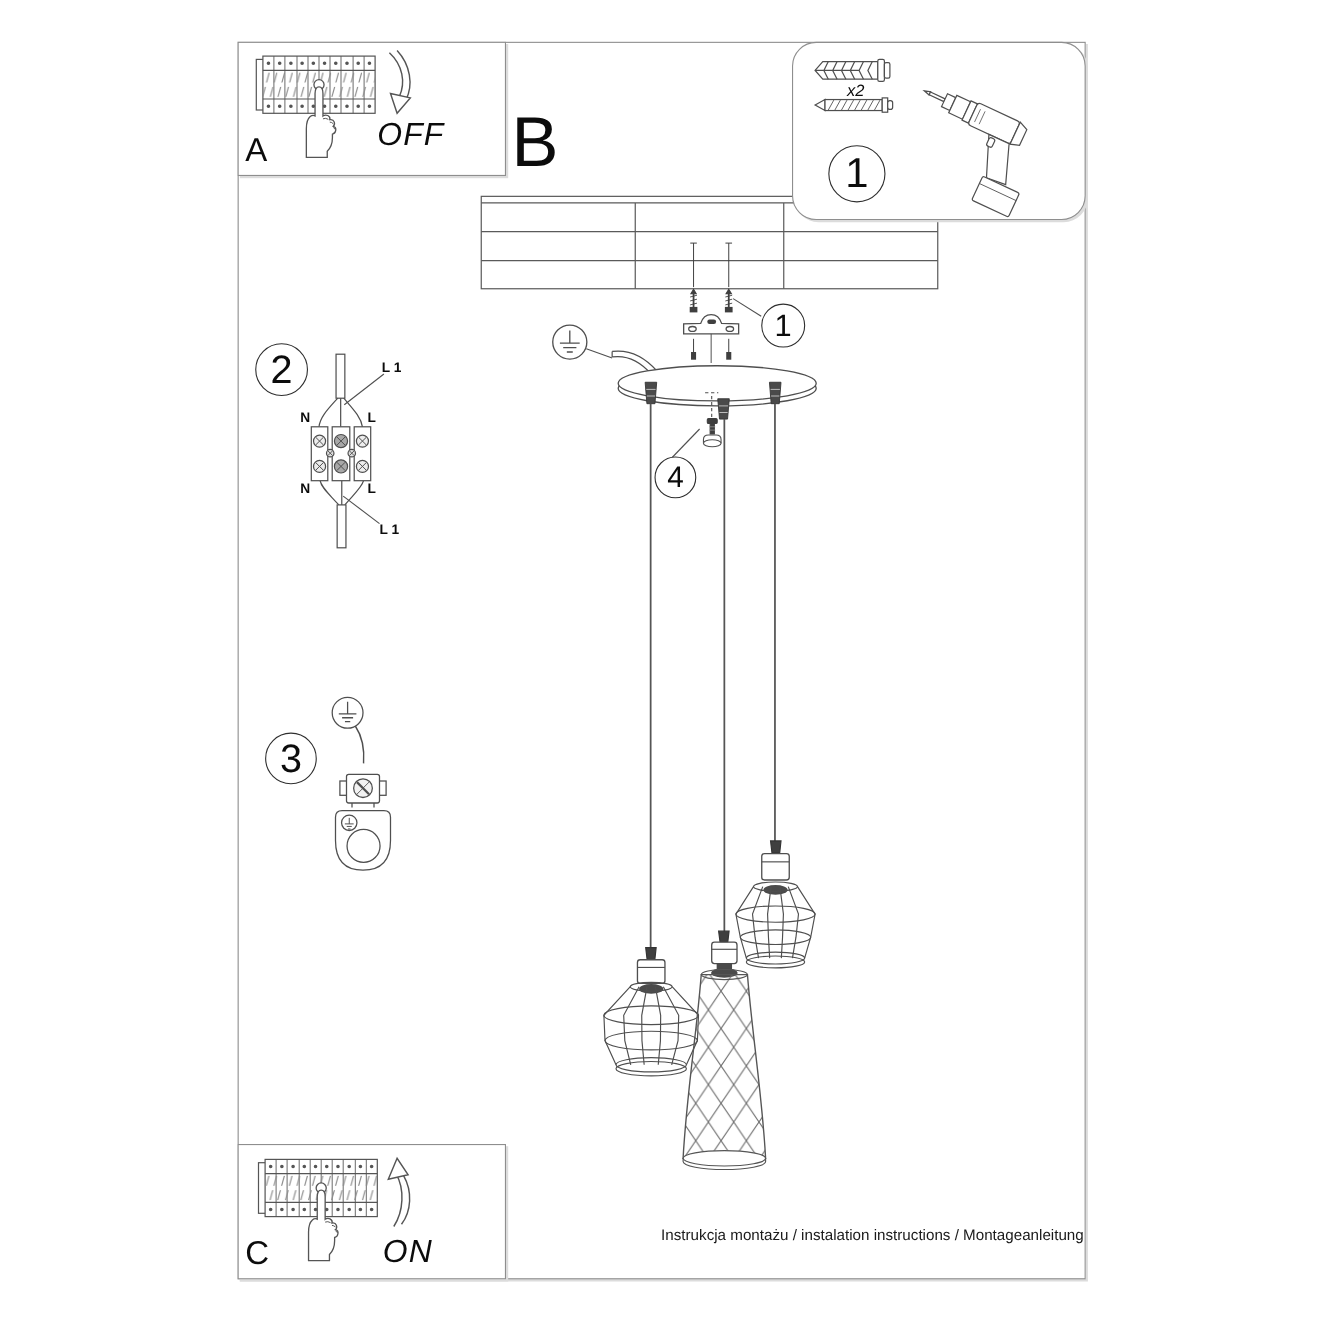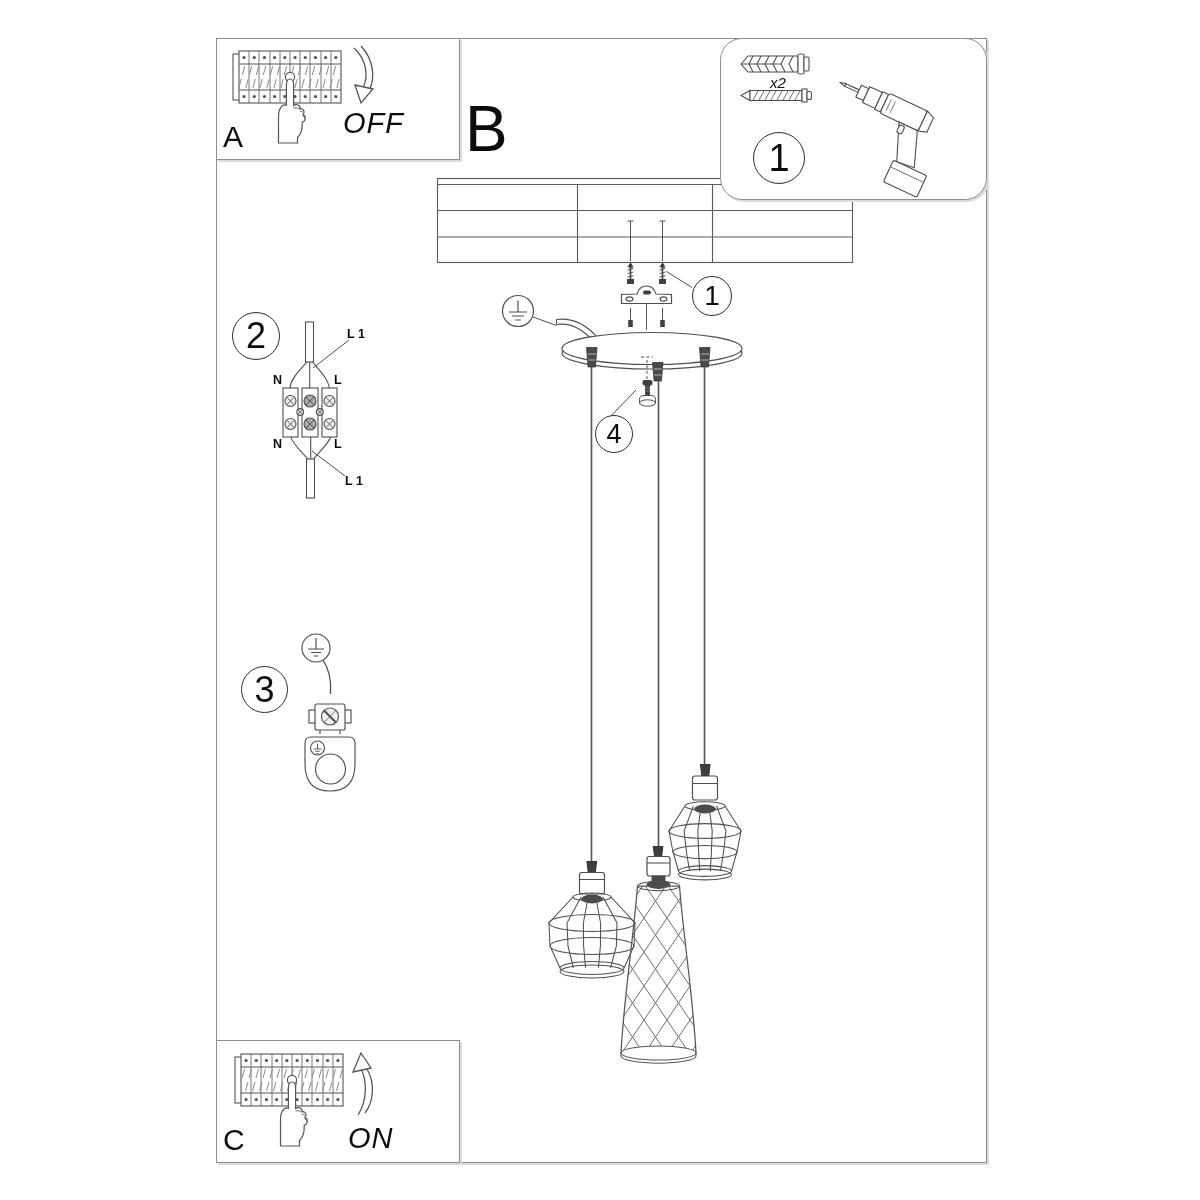--- a/index.html
+++ b/index.html
@@ -289,13 +289,14 @@
 <div class="circ" style="left:241px;top:666px;width:45px;height:45px;font-size:36px;">3</div>
 
 <div class="lbl wire-lbl" style="left:347px;top:328px;">L 1</div>
 <div class="lbl wire-lbl" style="left:273px;top:374px;">N</div>
 <div class="lbl wire-lbl" style="left:334px;top:374px;">L</div>
 <div class="lbl wire-lbl" style="left:273px;top:438px;">N</div>
 <div class="lbl wire-lbl" style="left:334px;top:438px;">L</div>
 <div class="lbl wire-lbl" style="left:345px;top:475px;">L 1</div>
 
 <div class="footer">
+  <div>Instrukcja montażu / instalation instructions / Montageanleitung</div>
 </div>
 
 </body></html>

